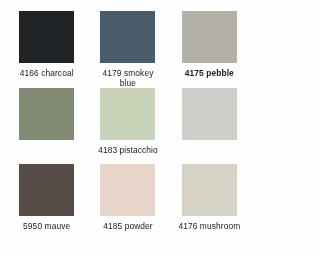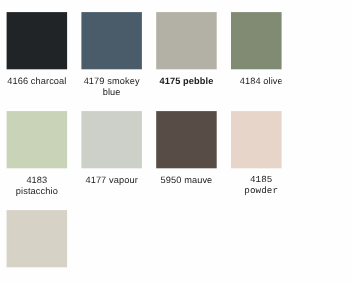--- a/index.html
+++ b/index.html
@@ -12,25 +12,24 @@
     background: #fefefe;
     font-family: "Liberation Sans", sans-serif;
     overflow: hidden;
   }
   #palette-grid {
     width: 256px;
     height: 256px;
     box-sizing: border-box;
     padding: 11px 6px 16px 6px;
     display: grid;
-    grid-template-columns: repeat(4, 1fr);
+    grid-template-columns: repeat(3, 1fr);
     grid-template-rows: repeat(3, 1fr);
     column-gap: 0px;
     row-gap: 0px;
-    gap: 13px;
   }
   .swatch-cell {
     display: flex;
     flex-direction: column;
     align-items: center;
   }
   .swatch-chip {
     width: 55px;
     height: 52px;
     flex: 0 0 auto;
@@ -61,40 +60,39 @@
     <div class="swatch-label" style="color: rgb(27, 27, 27);">4179 smokey blue</div>
   </div>
 
   <div class="swatch-cell">
     <div class="swatch-chip" style="background-color:#b3b0a5;"></div>
     <div class="swatch-label" style="color: rgb(27, 27, 27); font-weight: bold;">4175 pebble</div>
   </div>
 
   <div class="swatch-cell">
     <div class="swatch-chip" style="background-color:#818a72;"></div>
-    <div class="swatch-label" style="color: rgb(27, 27, 27);">4184 olive</div>
   </div>
 
   <div class="swatch-cell">
     <div class="swatch-chip" style="background-color:#c8d3b8;"></div>
     <div class="swatch-label" style="color: rgb(27, 27, 27);">4183 pistacchio</div>
   </div>
 
   <div class="swatch-cell">
     <div class="swatch-chip" style="background-color:#cdd0c9;"></div>
-    <div class="swatch-label" style="color: rgb(27, 27, 27);">4177 vapour</div>
   </div>
 
   <div class="swatch-cell">
     <div class="swatch-chip" style="background-color:#584c47;"></div>
     <div class="swatch-label" style="color: rgb(27, 27, 27);">5950 mauve</div>
   </div>
 
   <div class="swatch-cell">
     <div class="swatch-chip" style="background-color:#e8d5ca;"></div>
-    <div class="swatch-label" style="color: rgb(27, 27, 27); font-family: Liberation Mono, monospace;">4185 powder</div>
+    <div class="swatch-label" style="color: rgb(27, 27, 27);">4185 powder</div>
   </div>
 
   <div class="swatch-cell">
     <div class="swatch-chip" style="background-color:#d6d2c6;"></div>
+    <div class="swatch-label" style="color: rgb(27, 27, 27);">4176 mushroom</div>
   </div>
 
 </div>
 
 </body></html>

